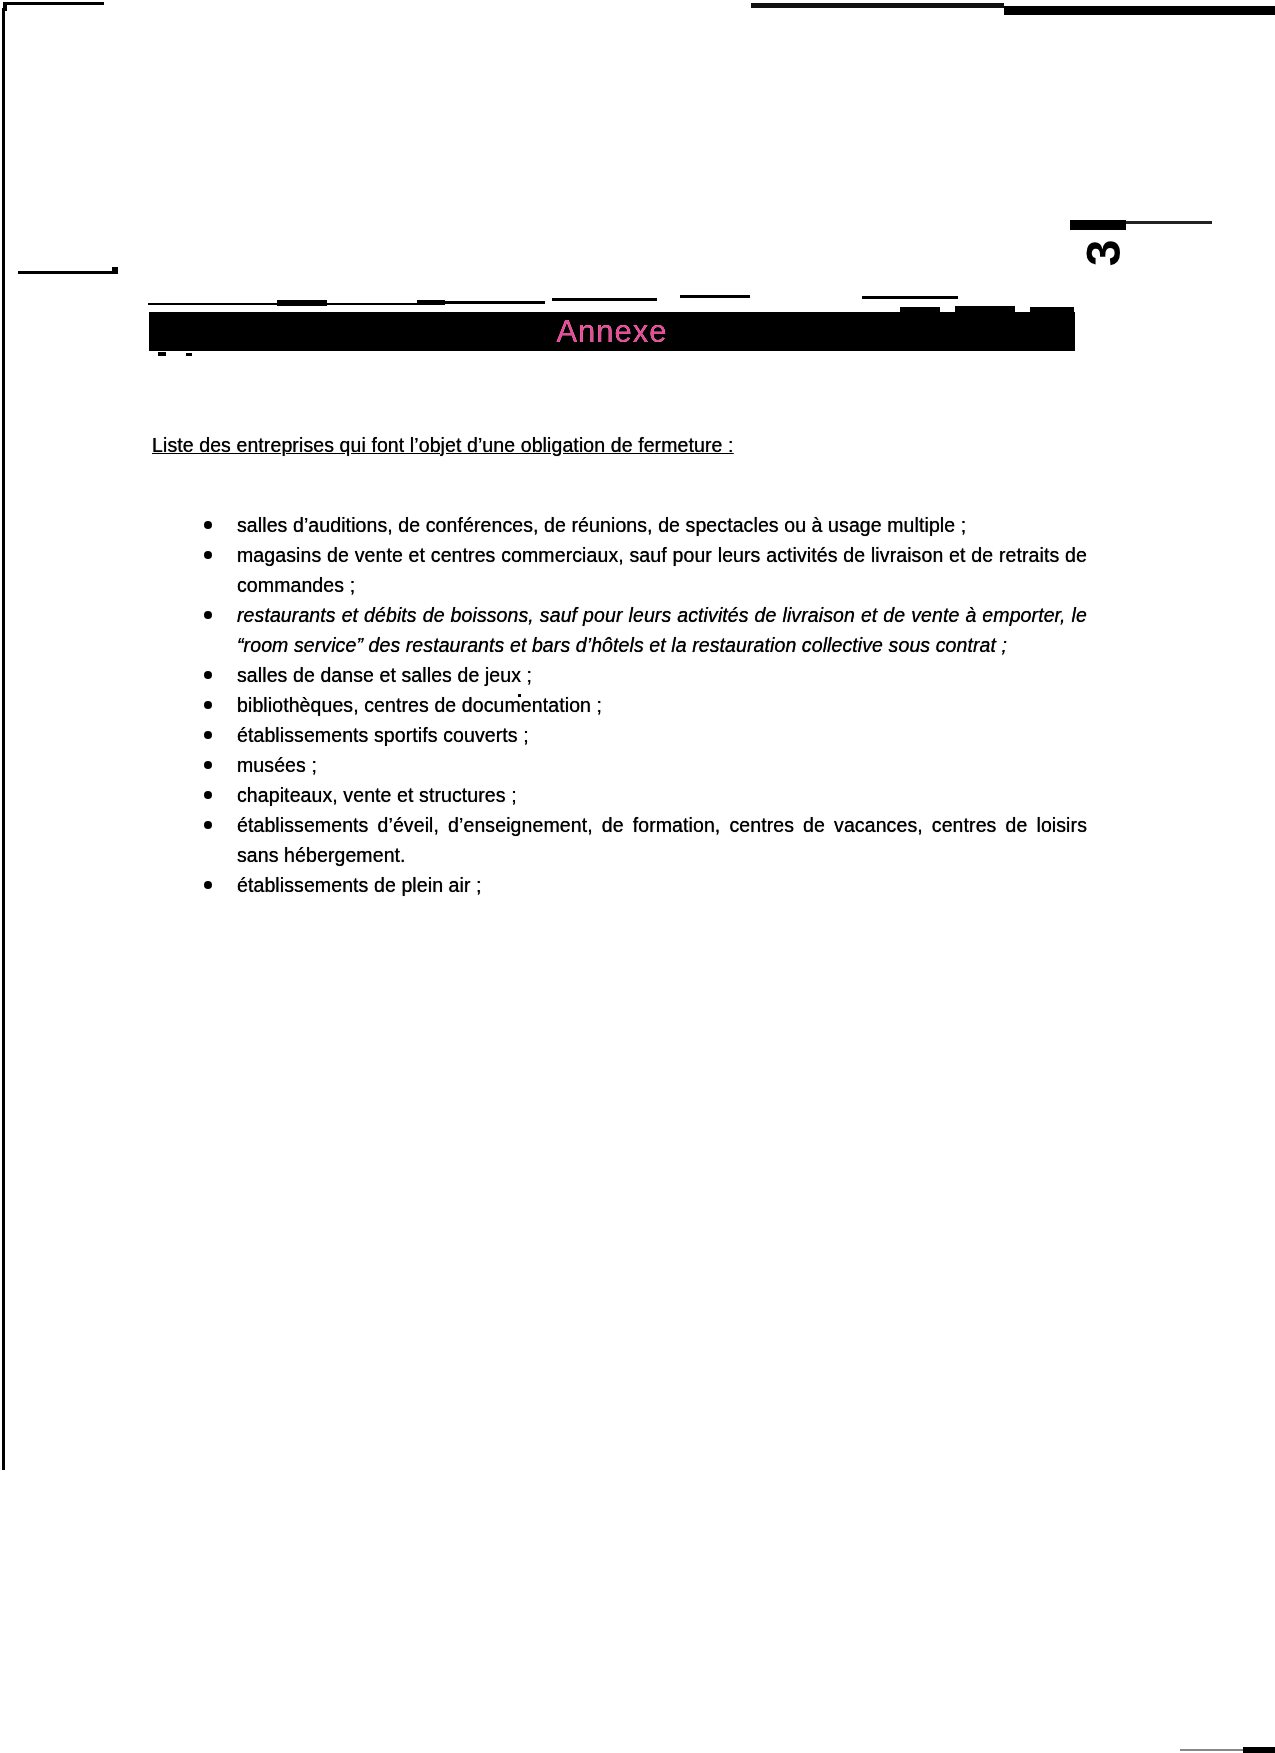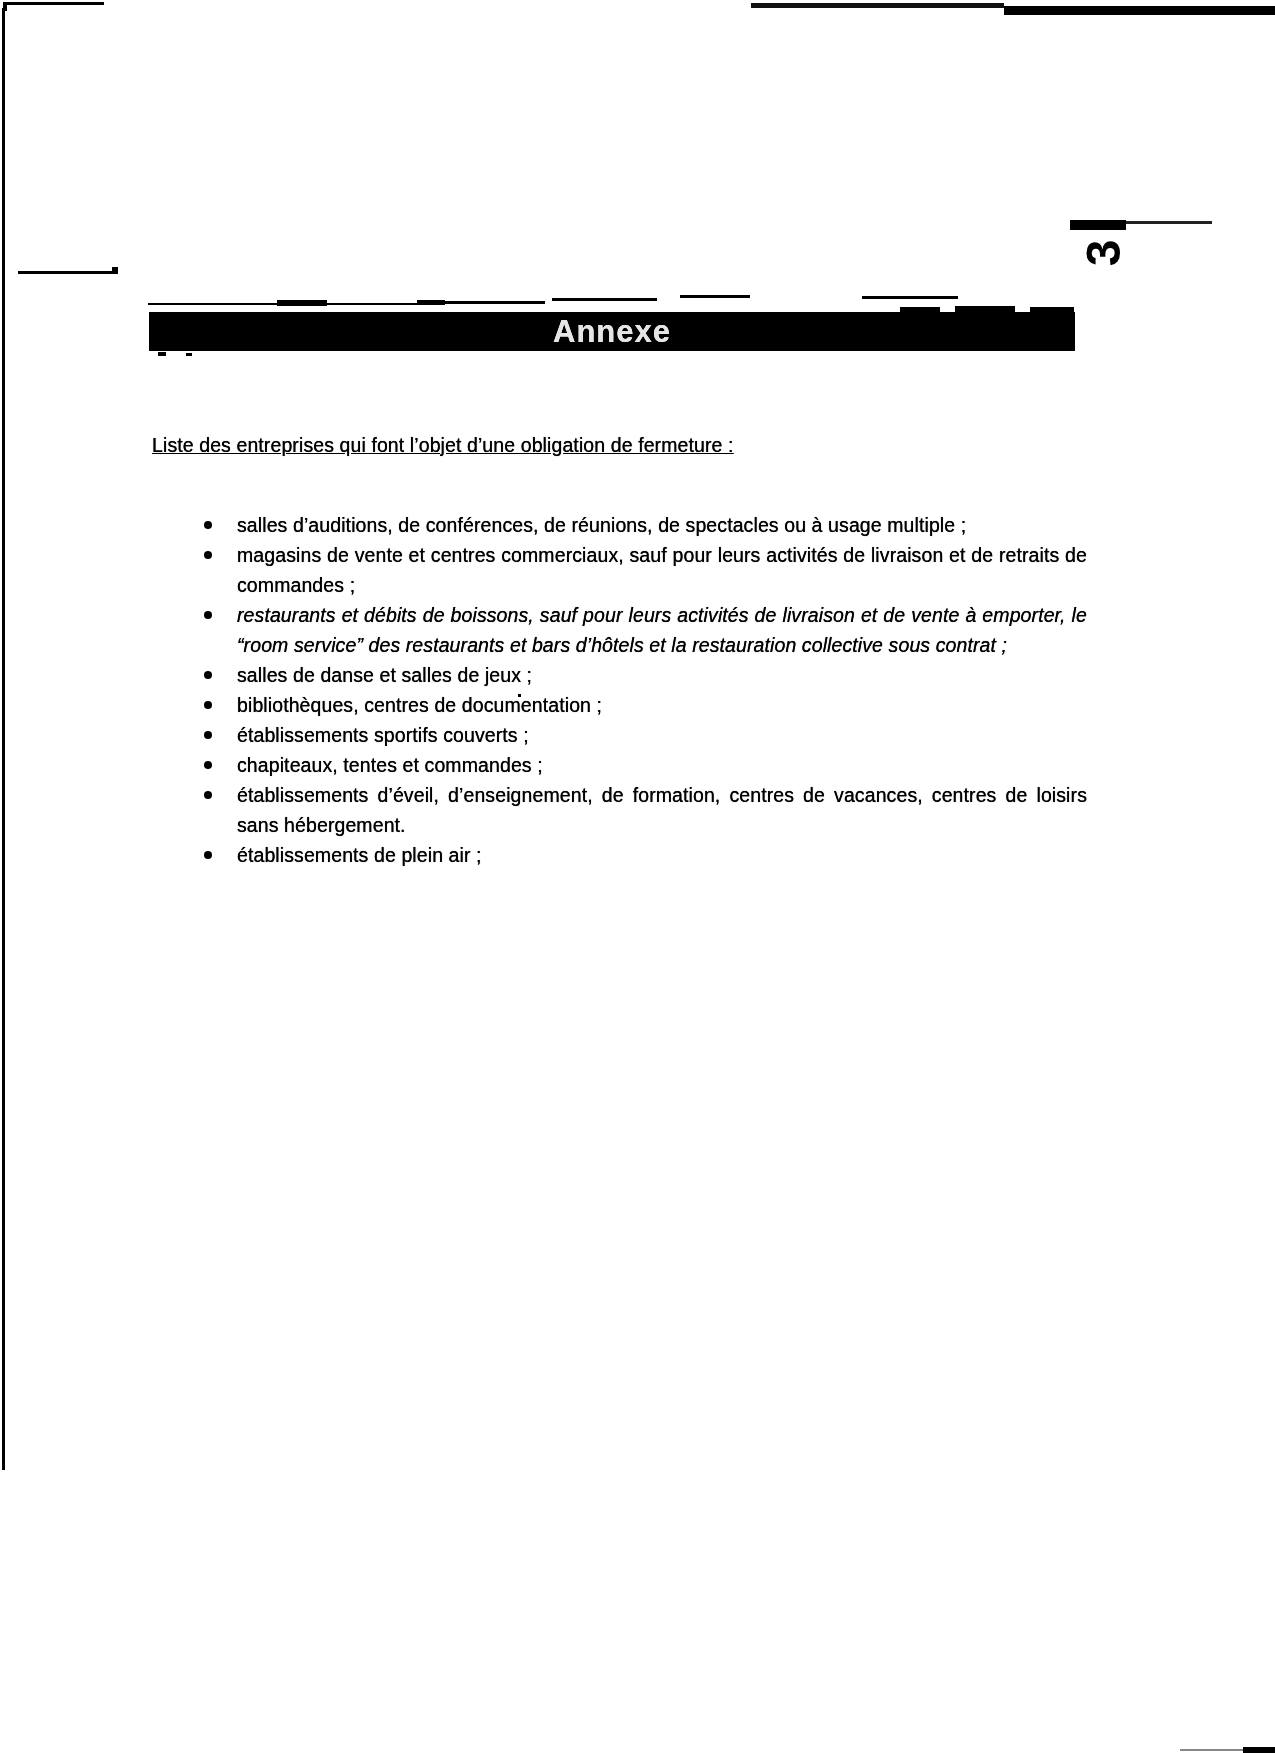--- a/index.html
+++ b/index.html
@@ -51,23 +51,23 @@
   }
 
   
   .annexe-bar {
     position: absolute;
     left: 149px; top: 312px; width: 926px; height: 39px;
     background: #000;
     text-align: center;
   }
   .annexe-bar .title {
-    color: #e5e5e5;
+    color: #ec4899;
     font-size: 31px;
-    font-weight: bold;
+    font-weight: normal;
     line-height: 39px;
     letter-spacing: 1px;
     text-shadow: 0 0 0.6px #fff;
   }
 
   
   .intro {
     position: absolute;
     left: 152px; top: 410px; width: 923px;
     font-size: 19.5px;
@@ -158,21 +158,25 @@
     <li>
       <span class="bullet-dot"></span>
       <span>bibliothèques, centres de documentation ;</span>
     </li>
     <li>
       <span class="bullet-dot"></span>
       <span>établissements sportifs couverts ;</span>
     </li>
     <li>
       <span class="bullet-dot"></span>
-      <span>chapiteaux, tentes et commandes ;</span>
+      <span>musées ;</span>
+    </li>
+    <li>
+      <span class="bullet-dot"></span>
+      <span>chapiteaux, vente et structures ;</span>
     </li>
     <li>
       <span class="bullet-dot"></span>
       <span>établissements d’éveil, d’enseignement, de formation, centres de vacances, centres de loisirs sans hébergement.</span>
     </li>
     <li>
       <span class="bullet-dot"></span>
       <span>établissements de plein air ;</span>
     </li>
   </ul>

